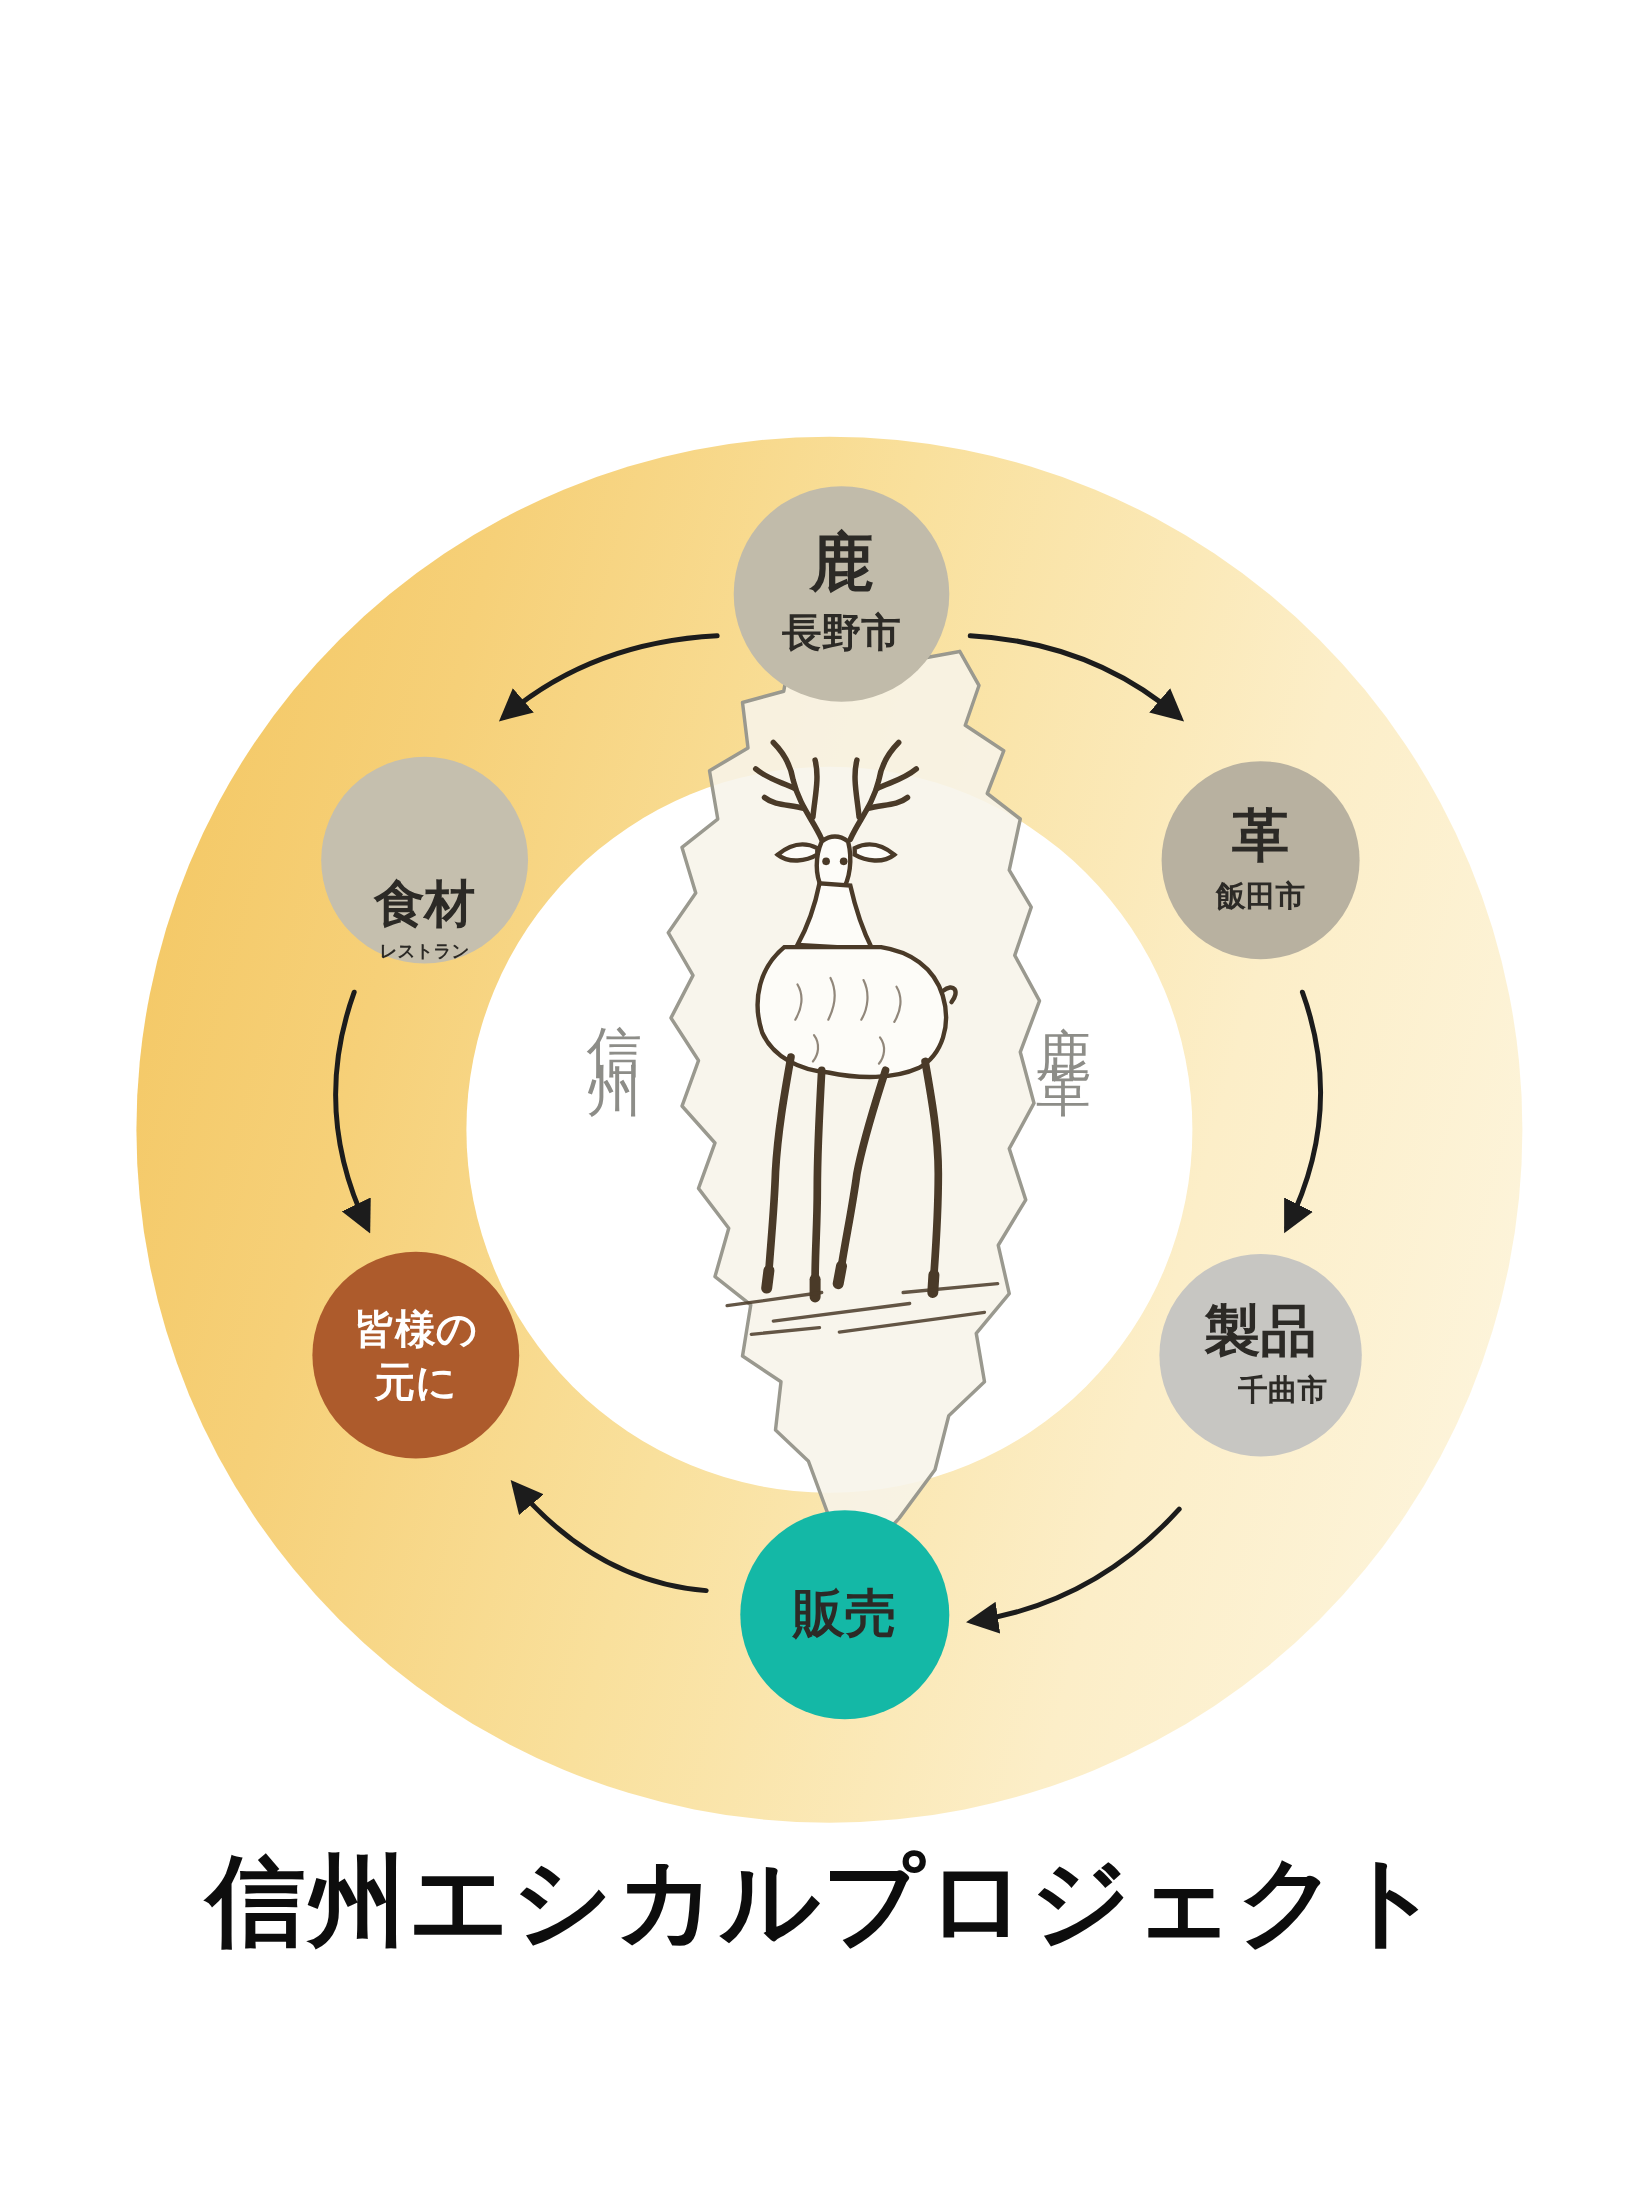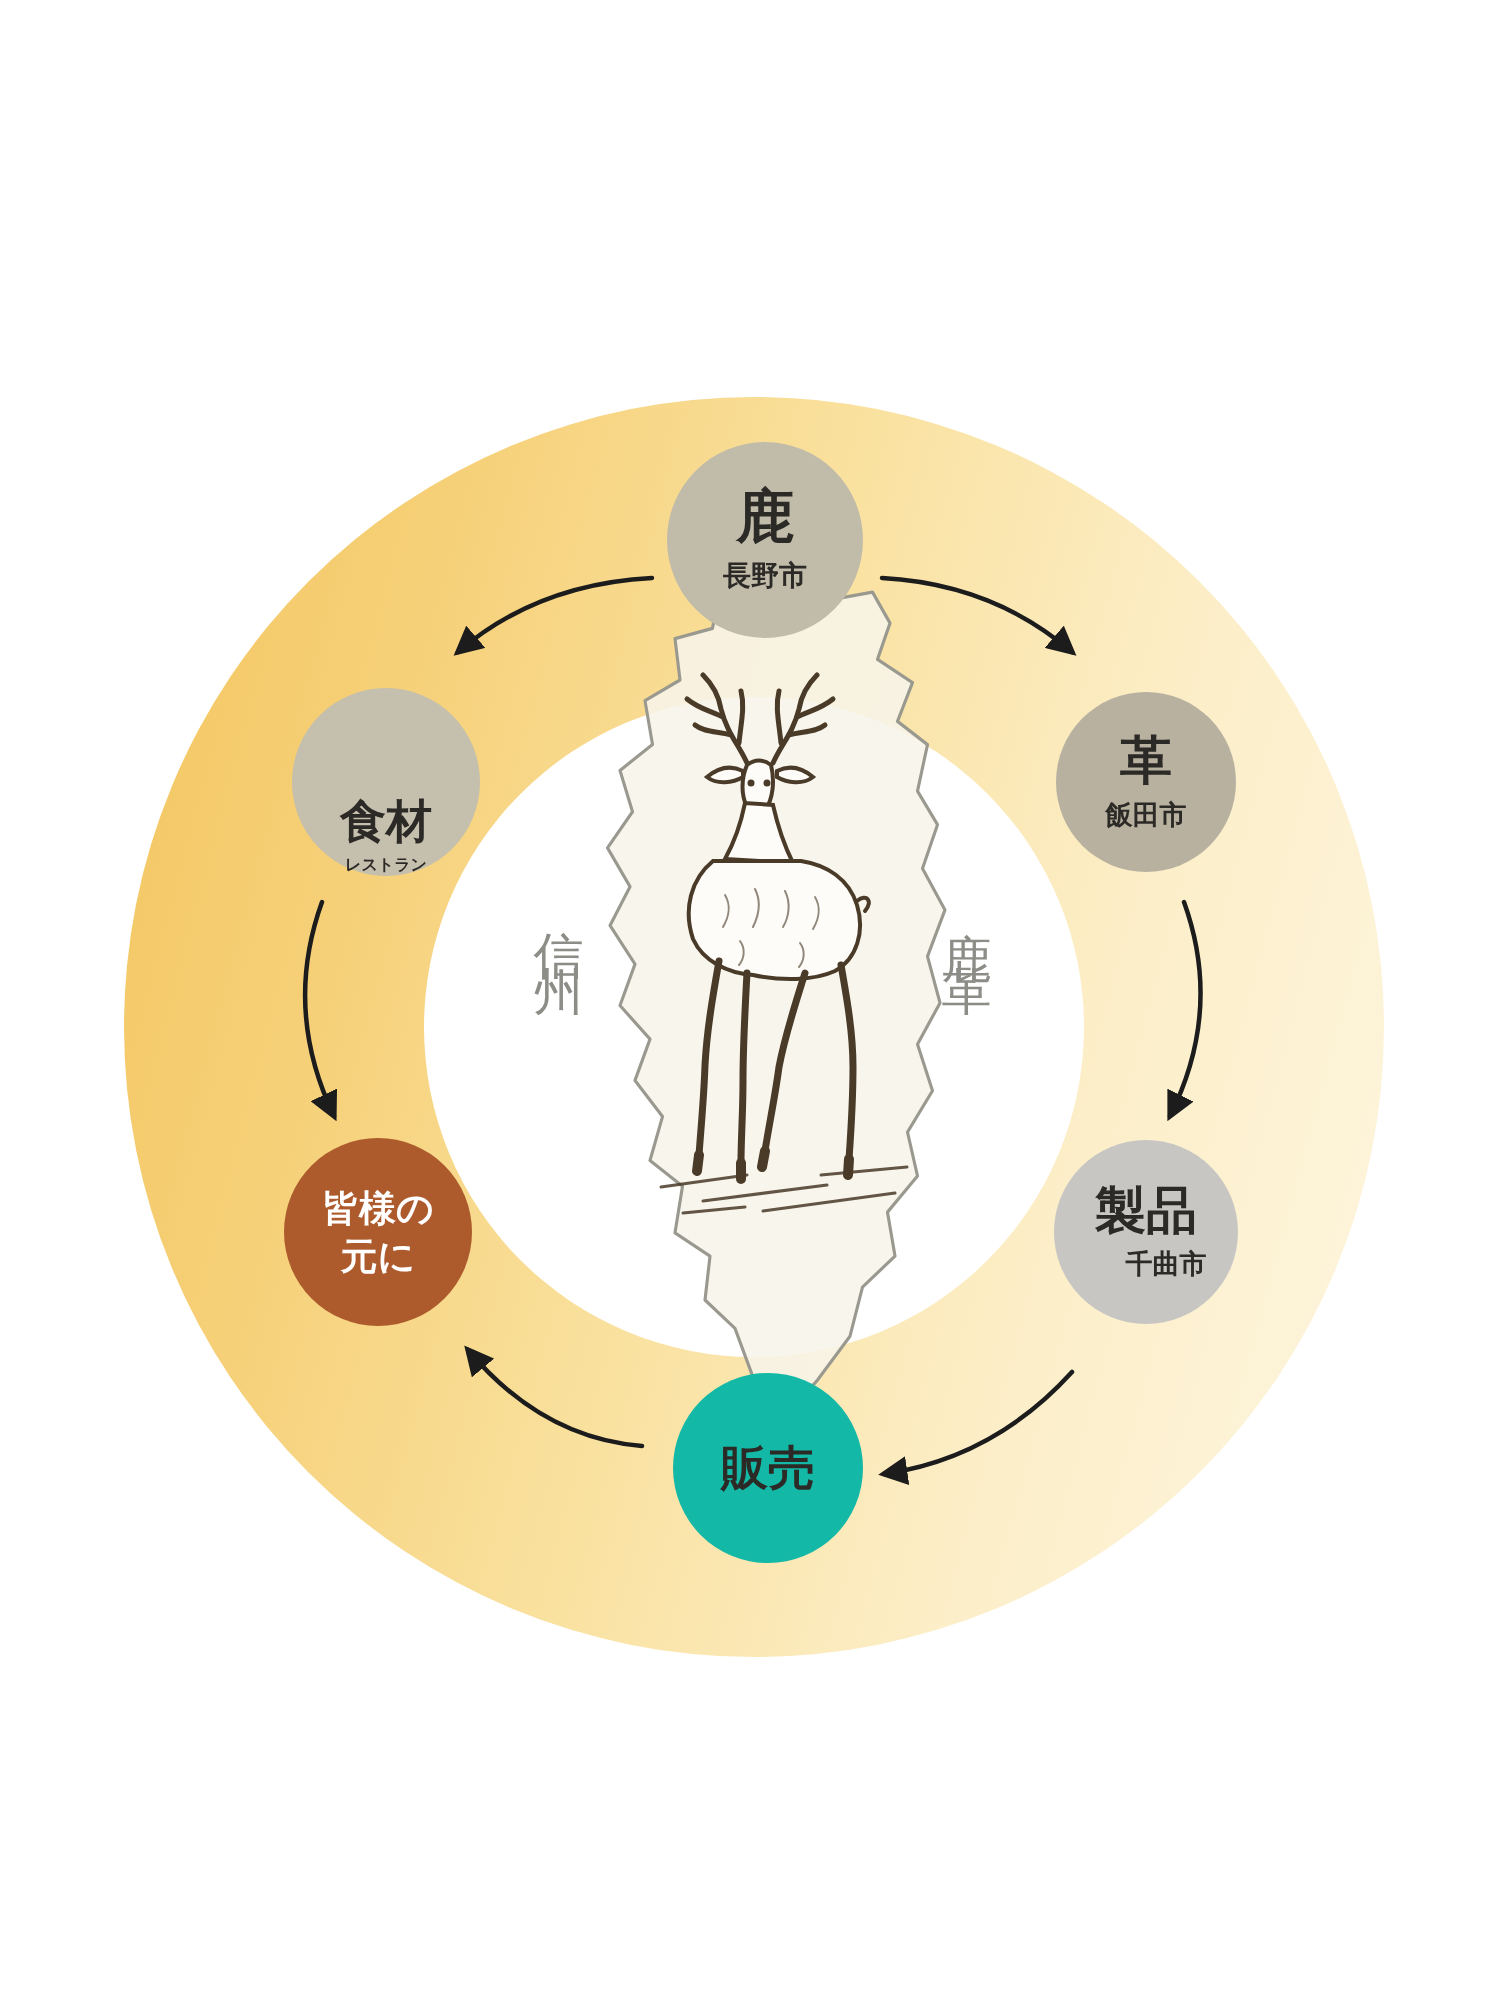--- a/index.html
+++ b/index.html
@@ -28,21 +28,21 @@
   .v-label.right{left:942px;top:892px;}
   
   .node{
     position:absolute;border-radius:50%;display:flex;flex-direction:column;
     align-items:center;justify-content:center;text-align:center;color:#2c2a26;
   }
   .node .main{font-weight:bold;line-height:1.1;}
   .node .sub{margin-top:8px;font-weight:bold;}
   .node-deer{left:667px;top:442px;width:196px;height:196px;}
   .node-deer .main{font-size:58px;}
-  .node-deer .sub{font-size:28px;}
+  .node-deer .sub{font-size:36px;}
   .node-ingredients{left:292px;top:688px;width:188px;height:188px;justify-content:flex-end;}
   .node-ingredients .main{font-size:46px;}
   .node-ingredients .sub{font-size:16px;}
   .node-leather{left:1056px;top:692px;width:180px;height:180px;}
   .node-leather .main{font-size:52px;}
   .node-leather .sub{font-size:27px;}
   .node-everyone{left:284px;top:1138px;width:188px;height:188px;color:#ffffff;}
   .node-everyone .line{font-size:37px;font-weight:bold;line-height:1.3;}
   .node-products{left:1054px;top:1140px;width:184px;height:184px;}
   .node-products .main{font-size:51px;}
@@ -174,14 +174,15 @@
 
   <div class="node node-products" style="background: rgb(199, 198, 194);">
     <div class="main">製品</div>
     <div class="sub">千曲市</div>
   </div>
 
   <div class="node node-sales" style="background: #14b8a6;">
     <div class="main">販売</div>
   </div>
 
+  <div class="title">信州エシカルプロジェクト</div>
 
 </div>
 
 </body></html>

